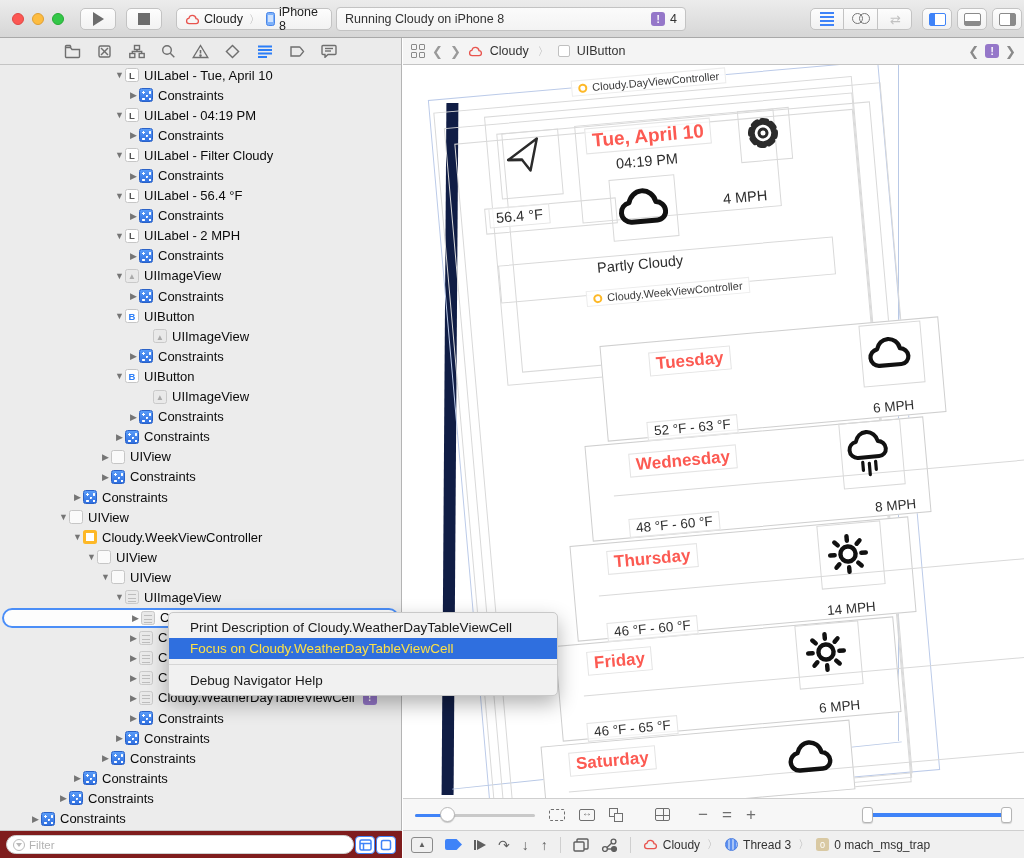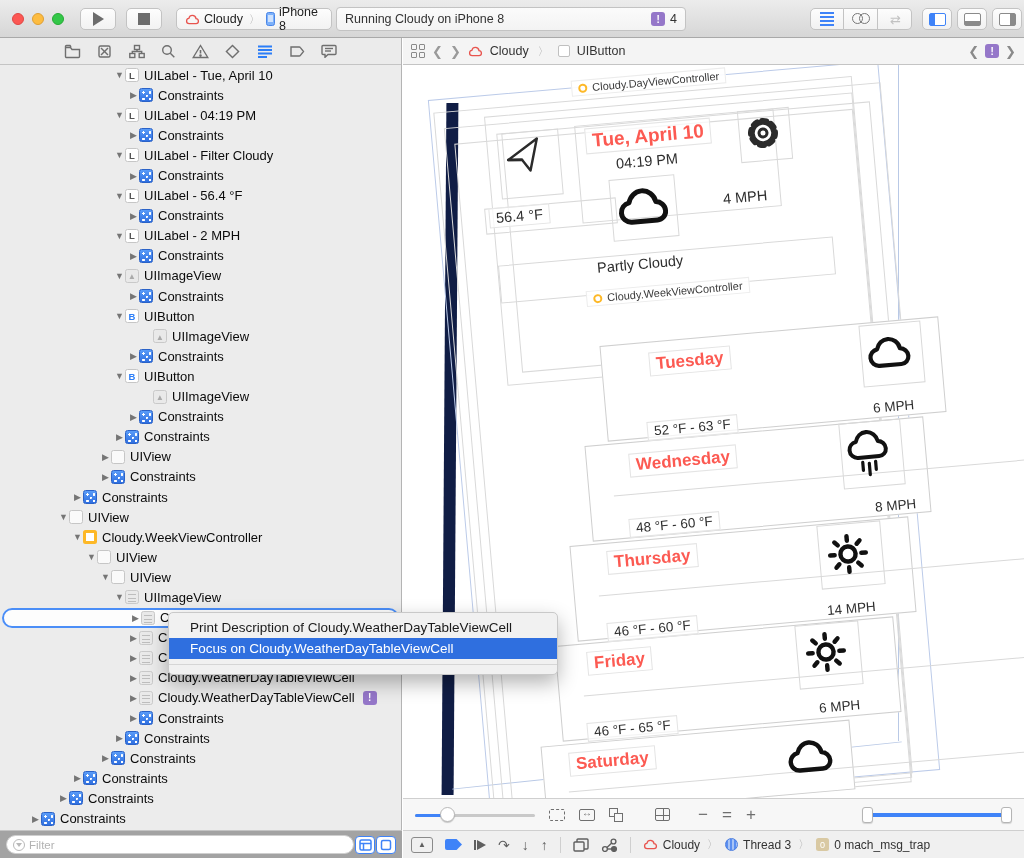--- a/index.html
+++ b/index.html
@@ -78,21 +78,21 @@
                      radial-gradient(circle at 10px 3.5px,#fff 1.1px,transparent 1.3px),
                      radial-gradient(circle at 3.5px 10px,#fff 1.1px,transparent 1.3px),
                      radial-gradient(circle at 10px 10px,#fff 1.1px,transparent 1.3px),
                      radial-gradient(circle at 6.75px 6.75px,#fff 1px,transparent 1.2px); }
   .ti-vc{ background:#fff; border:3px solid #fdb827; border-radius:50%; width:13px; height:13px; flex-basis:13px; }
   .trow.selected{ box-shadow:inset 0 0 0 2px #4b8ef7; border-radius:10px; background:#fdfdfd; margin:0 2px; }
   .trow .rbadge{ margin-left:8px; }
 
   
   .filter-bar{ position:absolute; left:0; bottom:0; width:402px; height:28px; border-top:1px solid #c4c4c4;
-    background:#a3a3a3; display:flex; align-items:center; padding:0 6px; gap:1px; }
+    background:#7f1d1d; display:flex; align-items:center; padding:0 6px; gap:1px; }
   .filter-field{ flex:1; height:19px; background:#fff; border:1px solid #cfcfcf; border-radius:10px;
     display:flex; align-items:center; padding:0 6px; gap:4px; color:#b2b2b2; font-size:11.5px; }
   .filter-icon{ width:12px; height:12px; border:1px solid #b9b9b9; border-radius:50%; display:flex; align-items:center; justify-content:center; }
   .filter-icon i{ width:0; height:0; border-left:3px solid transparent; border-right:3px solid transparent; border-top:4px solid #b9b9b9; }
   .fbtn{ width:20px; height:18px; border:1.5px solid #3f83f8; border-radius:4px; background:#fff; display:flex; align-items:center; justify-content:center; }
   .fbtn svg{ stroke:#3f83f8; fill:none; stroke-width:1.5; }
 
   
   .jump-bar{ height:27px; background:#f4f4f4; border-bottom:1px solid #c4c4c4; display:flex; align-items:center;
     padding:0 8px; gap:7px; font-size:12.5px; color:#333; }
@@ -159,21 +159,21 @@
   
   .cloudy-ico{ width:15px; height:13px; flex:0 0 15px; }
   .cloudy-ico svg{ stroke:#e8544e; fill:none; stroke-width:2.6; stroke-linecap:round; }
   .phone-ico{ width:10px; height:14px; background:#7db1fa; border:1.3px solid #4a86e8; border-radius:2.5px; position:relative; }
   .phone-ico::after{ content:""; position:absolute; left:1px; right:1px; top:2px; bottom:3px; background:#cfe2fd; }
 
   
   .ctx-menu{ position:absolute; left:168px; top:612px; width:390px; background:#f1f1f1; border:1px solid #c9c9c9;
     border-radius:5px; box-shadow:0 8px 20px rgba(0,0,0,.3); padding:4px 0; z-index:100; font-size:13.5px; color:#1a1a1a; }
   .ctx-item{ height:21px; display:flex; align-items:center; padding-left:21px; white-space:nowrap; }
-  .ctx-item.hl{ background:#2f6fdf; color:#ffffff; }
+  .ctx-item.hl{ background:#2f6fdf; color:#fde047; }
   .ctx-sep{ height:1px; background:#d6d6d6; margin:5px 0; }
 </style>
 </head>
 <body class="noselect">
 
 <div class="top-toolbar">
   <div class="traffic t-red"></div>
   <div class="traffic t-yellow"></div>
   <div class="traffic t-green"></div>
 
@@ -715,13 +715,14 @@
         <span>0 mach_msg_trap</span>
       </span>
     </div>
   </div>
 </div>
 
 <div class="ctx-menu" id="ctx-menu">
     <div class="ctx-item">Print Description of Cloudy.WeatherDayTableViewCell</div>
     <div class="ctx-item hl">Focus on Cloudy.WeatherDayTableViewCell</div>
     <div class="ctx-sep"></div>
+    <div class="ctx-item">Debug Navigator Help</div>
   </div>
 
 </body></html>

